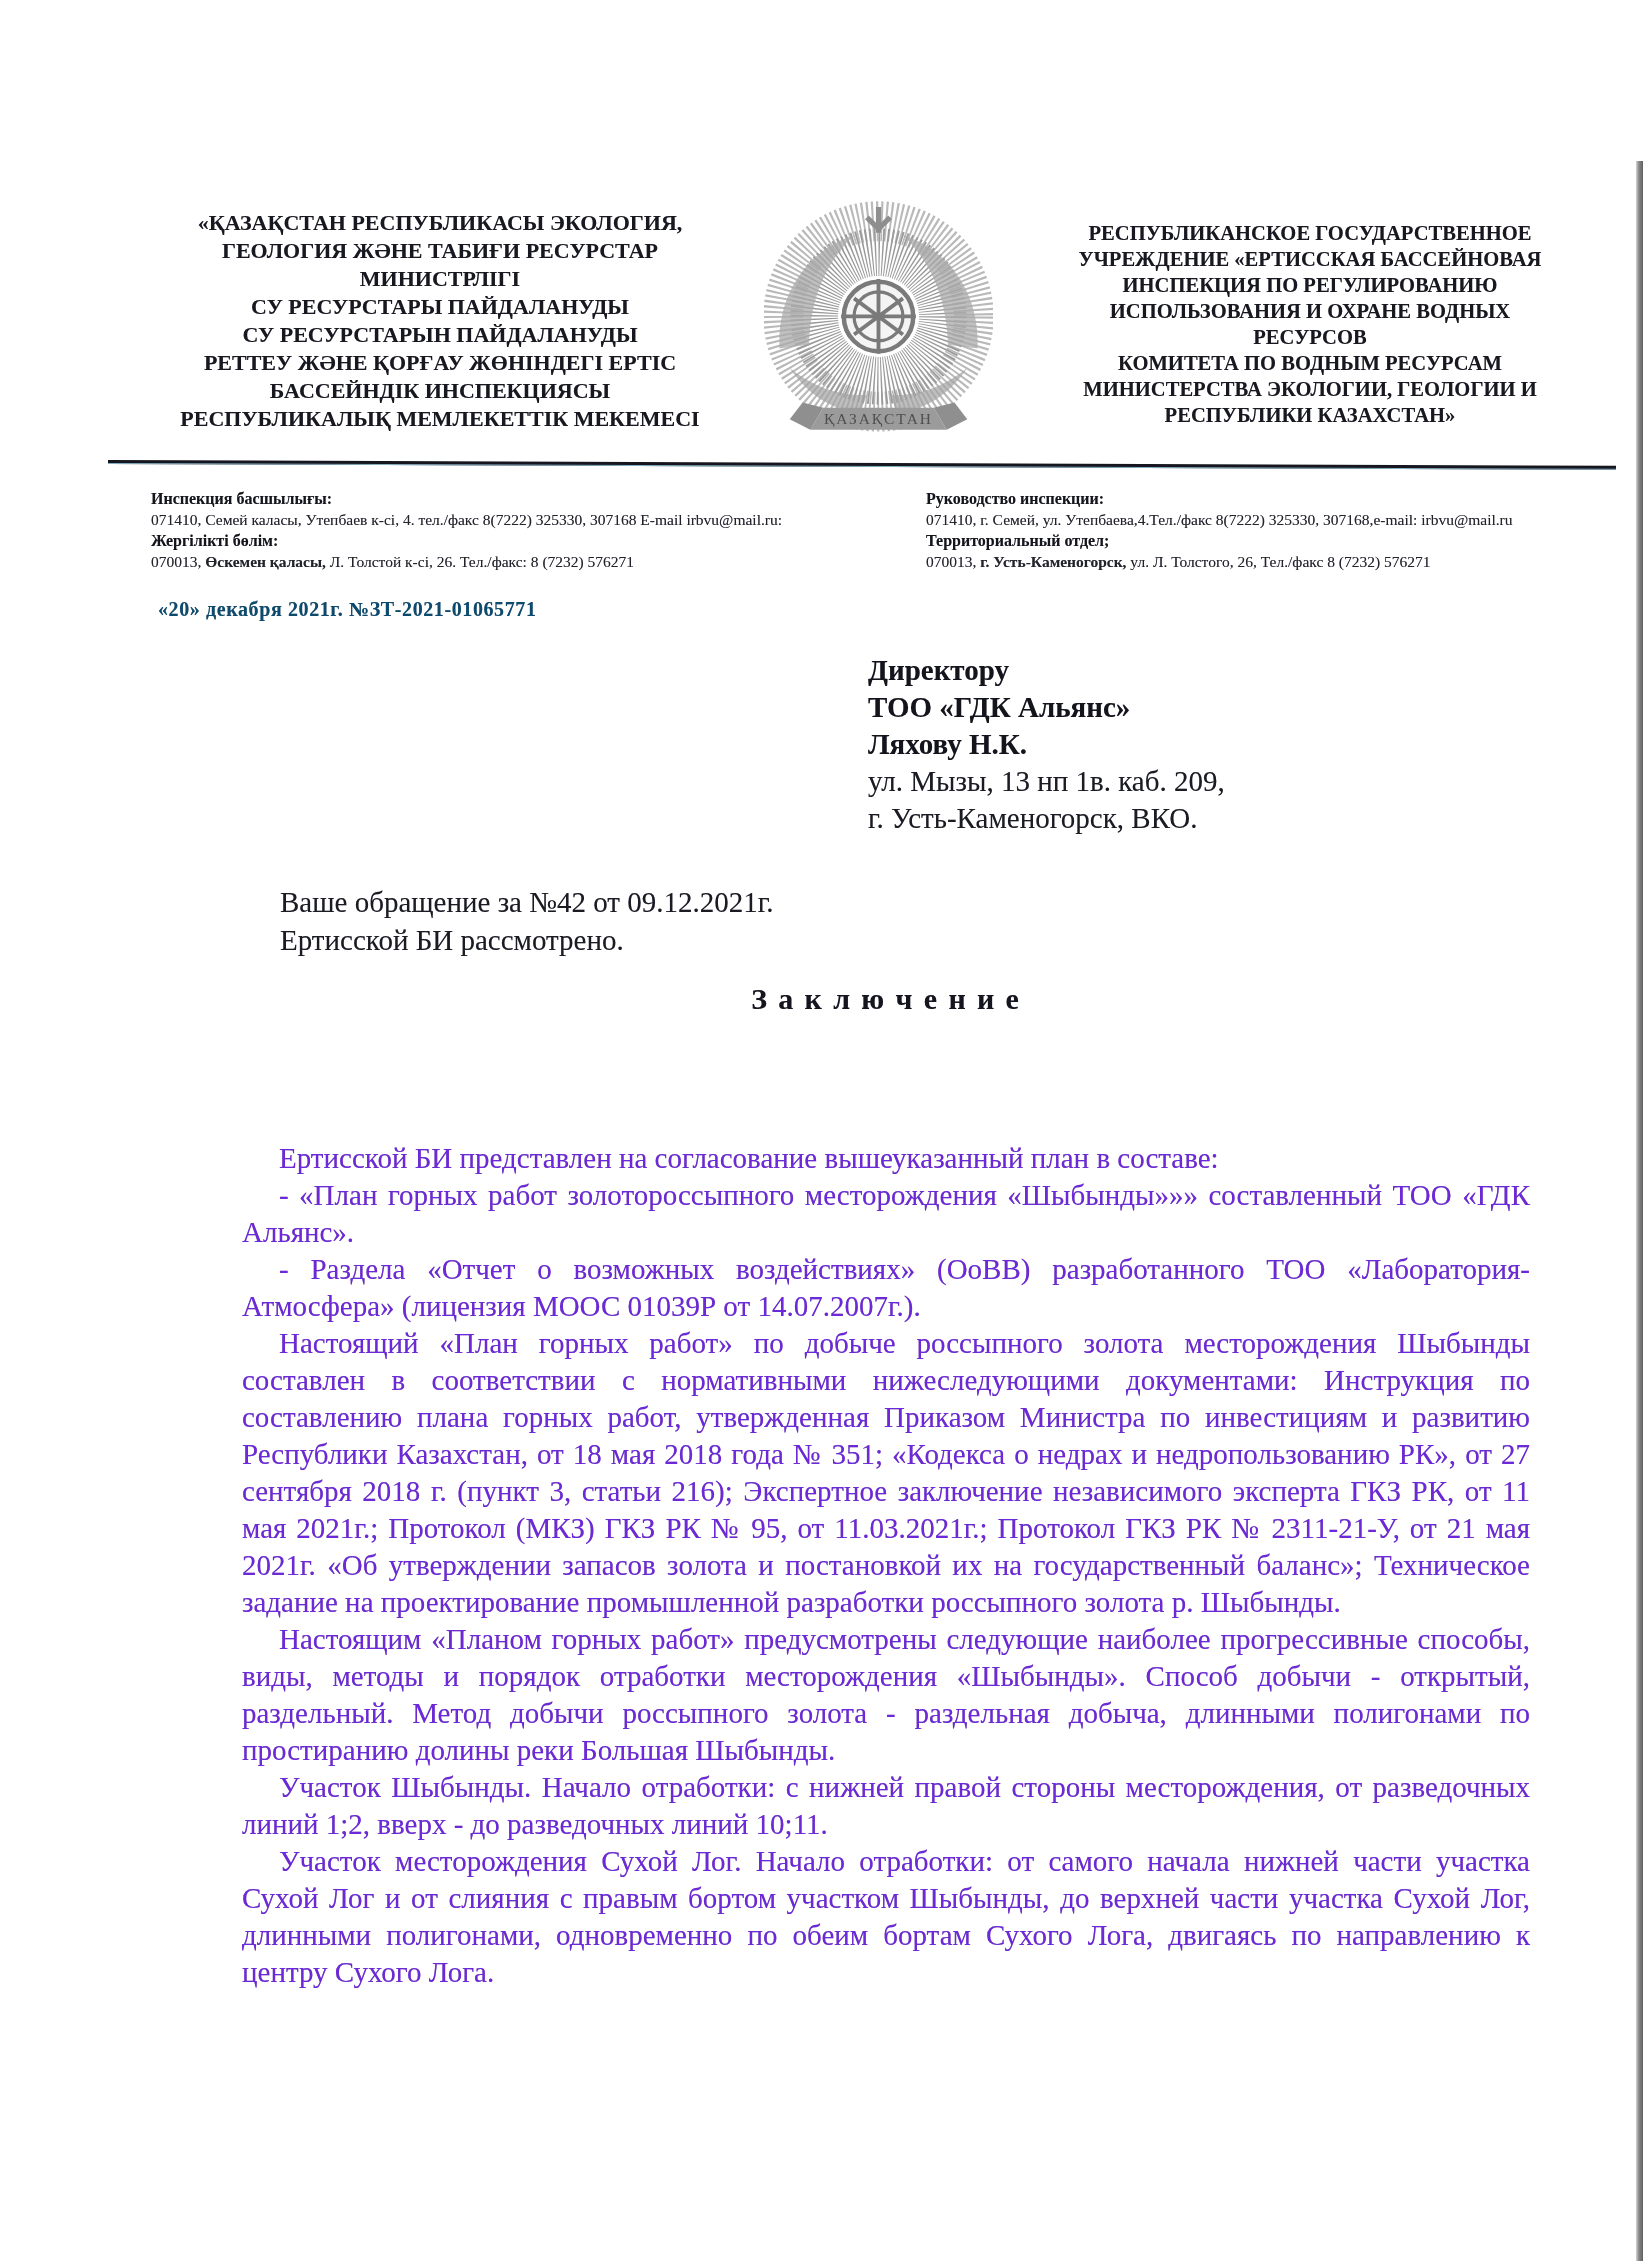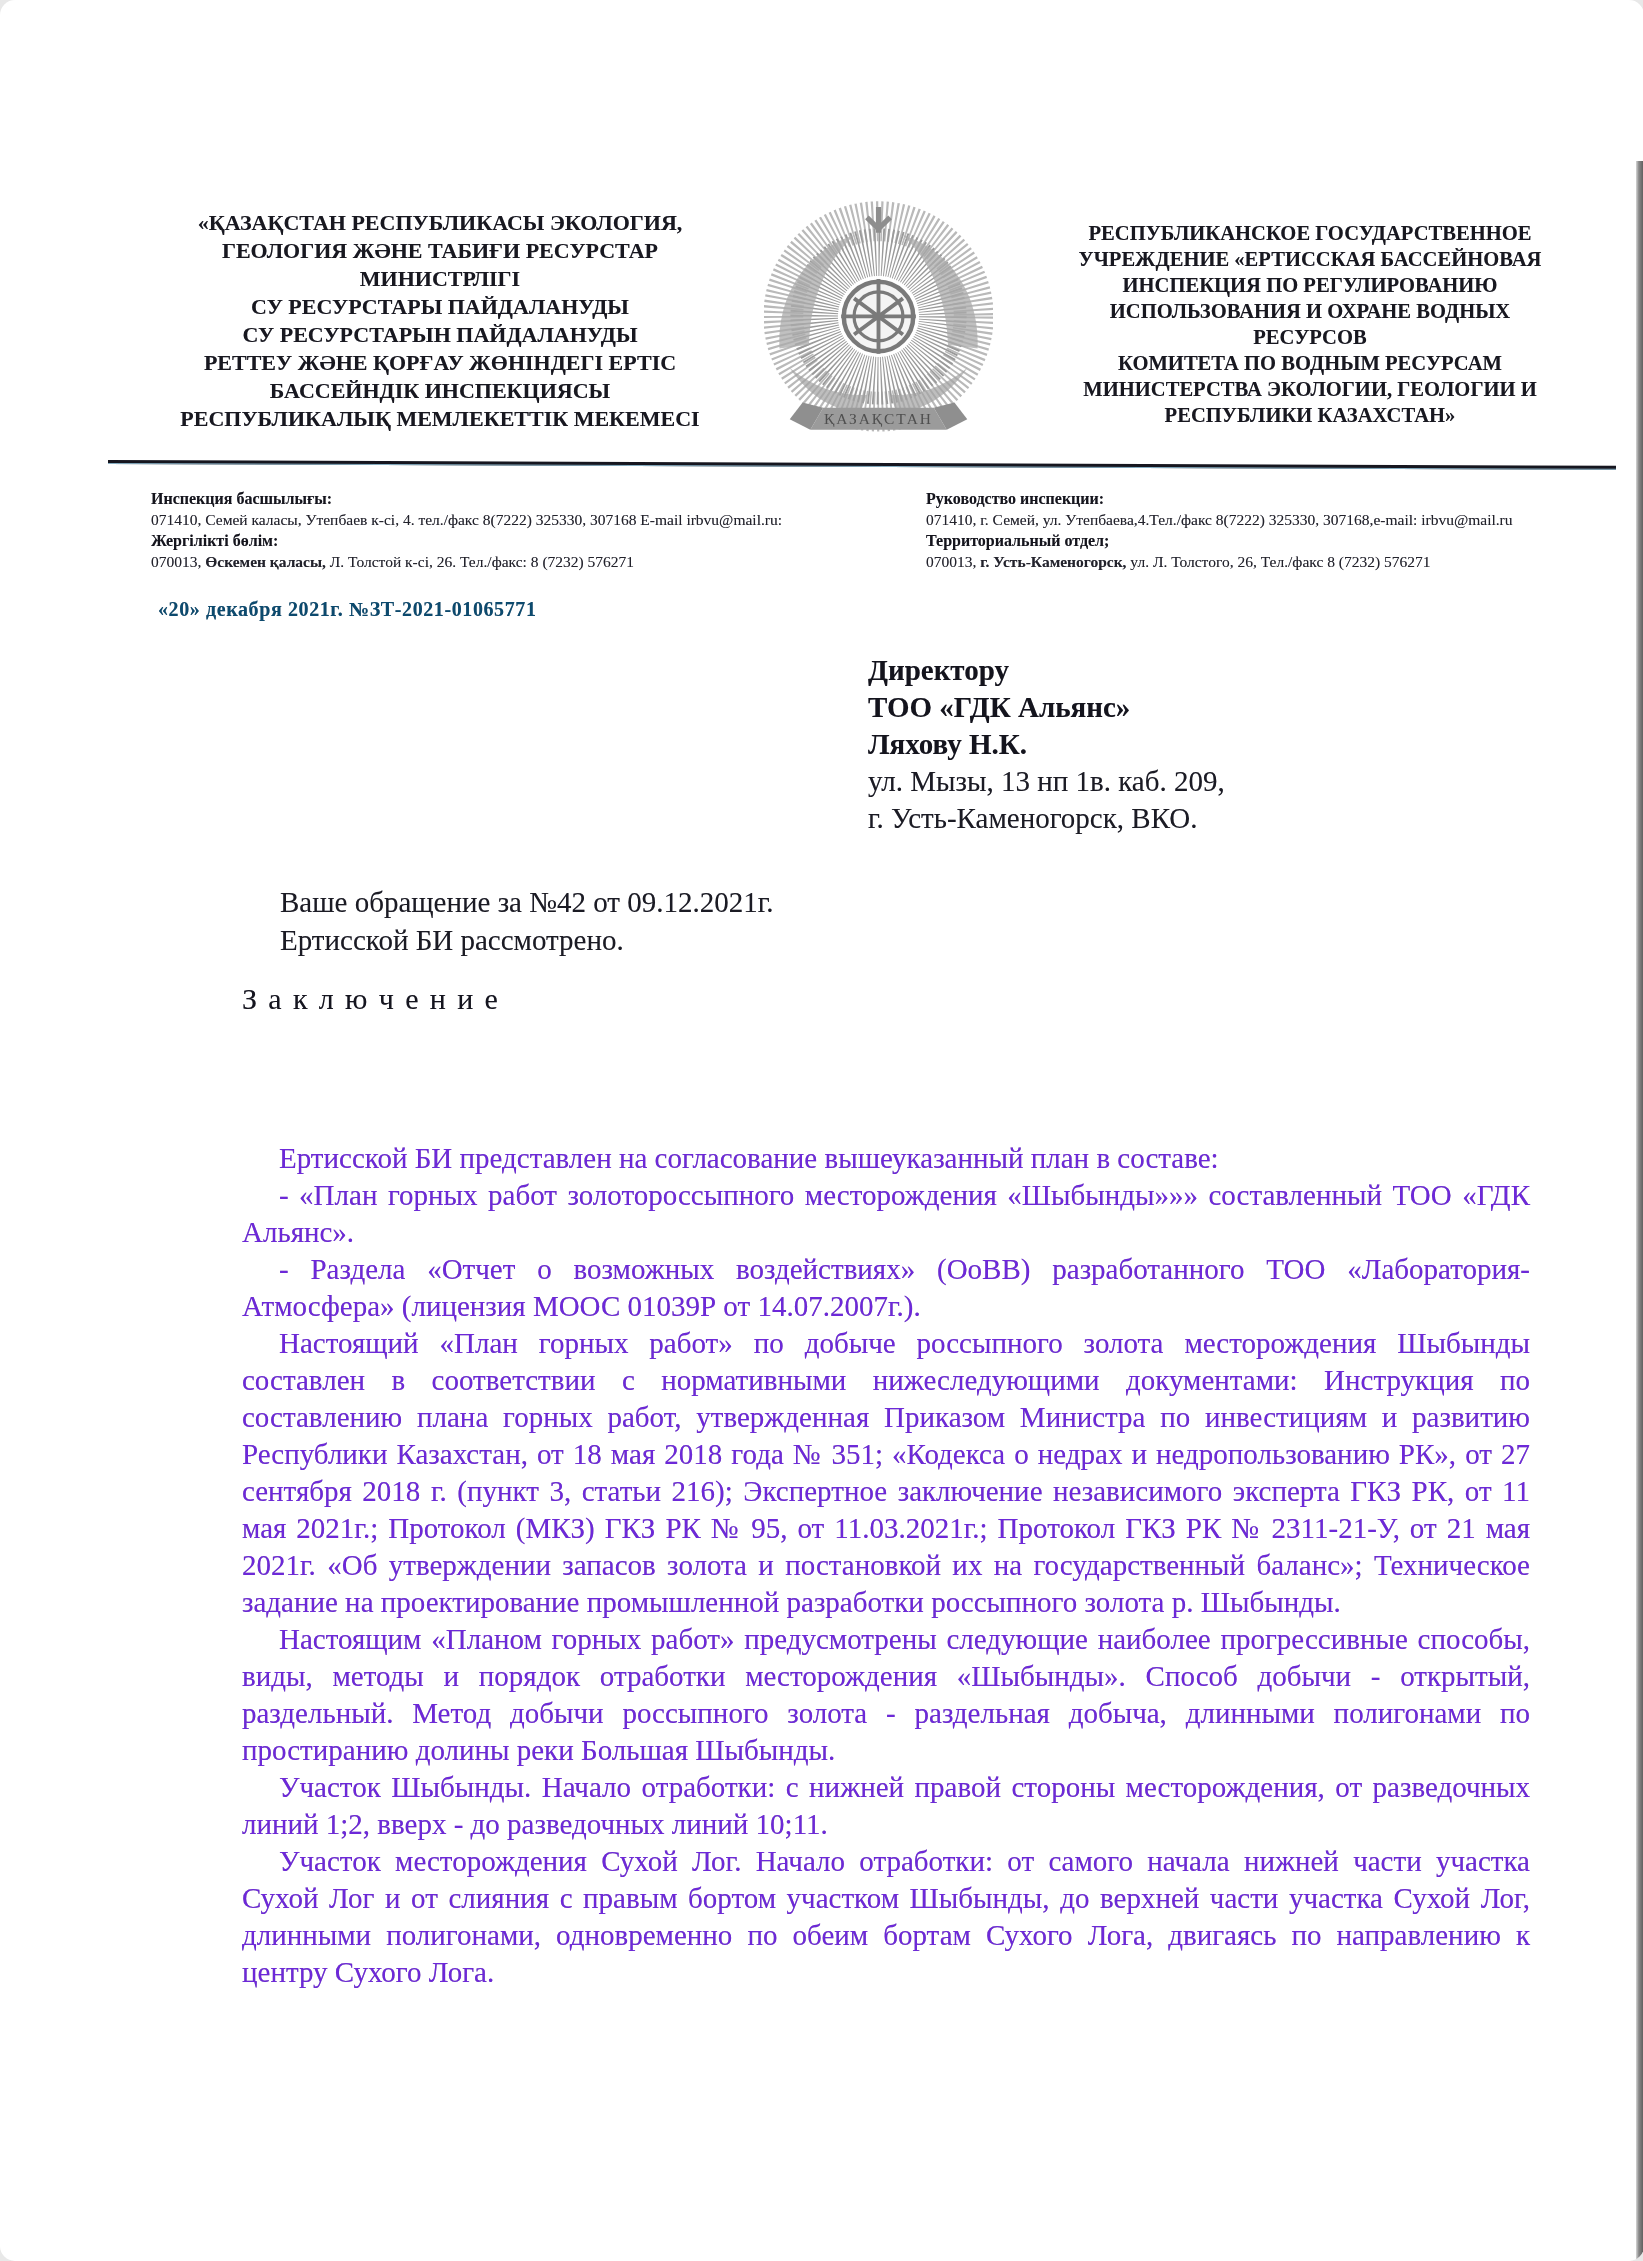--- a/index.html
+++ b/index.html
@@ -3,21 +3,20 @@
 <meta charset="utf-8">
 <style>
   html,body{margin:0;padding:0;background:#e8e8e8;}
   .page{
     position:relative;
     width:1644px;height:2261px;
     background:#ffffff;
     overflow:hidden;
     font-family:"Liberation Serif","DejaVu Serif",serif;
     color:#1e1e26;
-    border-radius:15px;
   }
   .txt{ text-shadow:0 0 0.6px rgba(25,25,45,.38); }
 
   
   .org-left{
     position:absolute;left:145px;top:209px;width:590px;
     font-size:22px;line-height:28px;font-weight:bold;text-align:center;
     color:#181820;
   }
   .org-right{
@@ -51,21 +50,21 @@
   }
   .addressee .nm{font-weight:bold;color:#14141d;}
 
   .intro{
     position:absolute;left:280px;top:883px;
     font-size:29px;line-height:38px;color:#1b1b24;
   }
 
   .concl-title{
     position:absolute;left:242px;top:982px;width:1288px;
-    font-size:30px;font-weight:normal;letter-spacing:1.9px;color:#15151f;
+    text-align:center;font-size:30px;font-weight:bold;letter-spacing:1.9px;color:#15151f;
   }
   .concl-sub{
     position:absolute;left:242px;top:1029px;width:1288px;
     text-align:center;font-size:29px;line-height:43px;color:#1b1b24;
   }
 
   .bodytext{
     position:absolute;left:242px;top:1140px;width:1288px;
     font-size:29px;line-height:37px;color:#6d28d9;
     text-align:justify;

